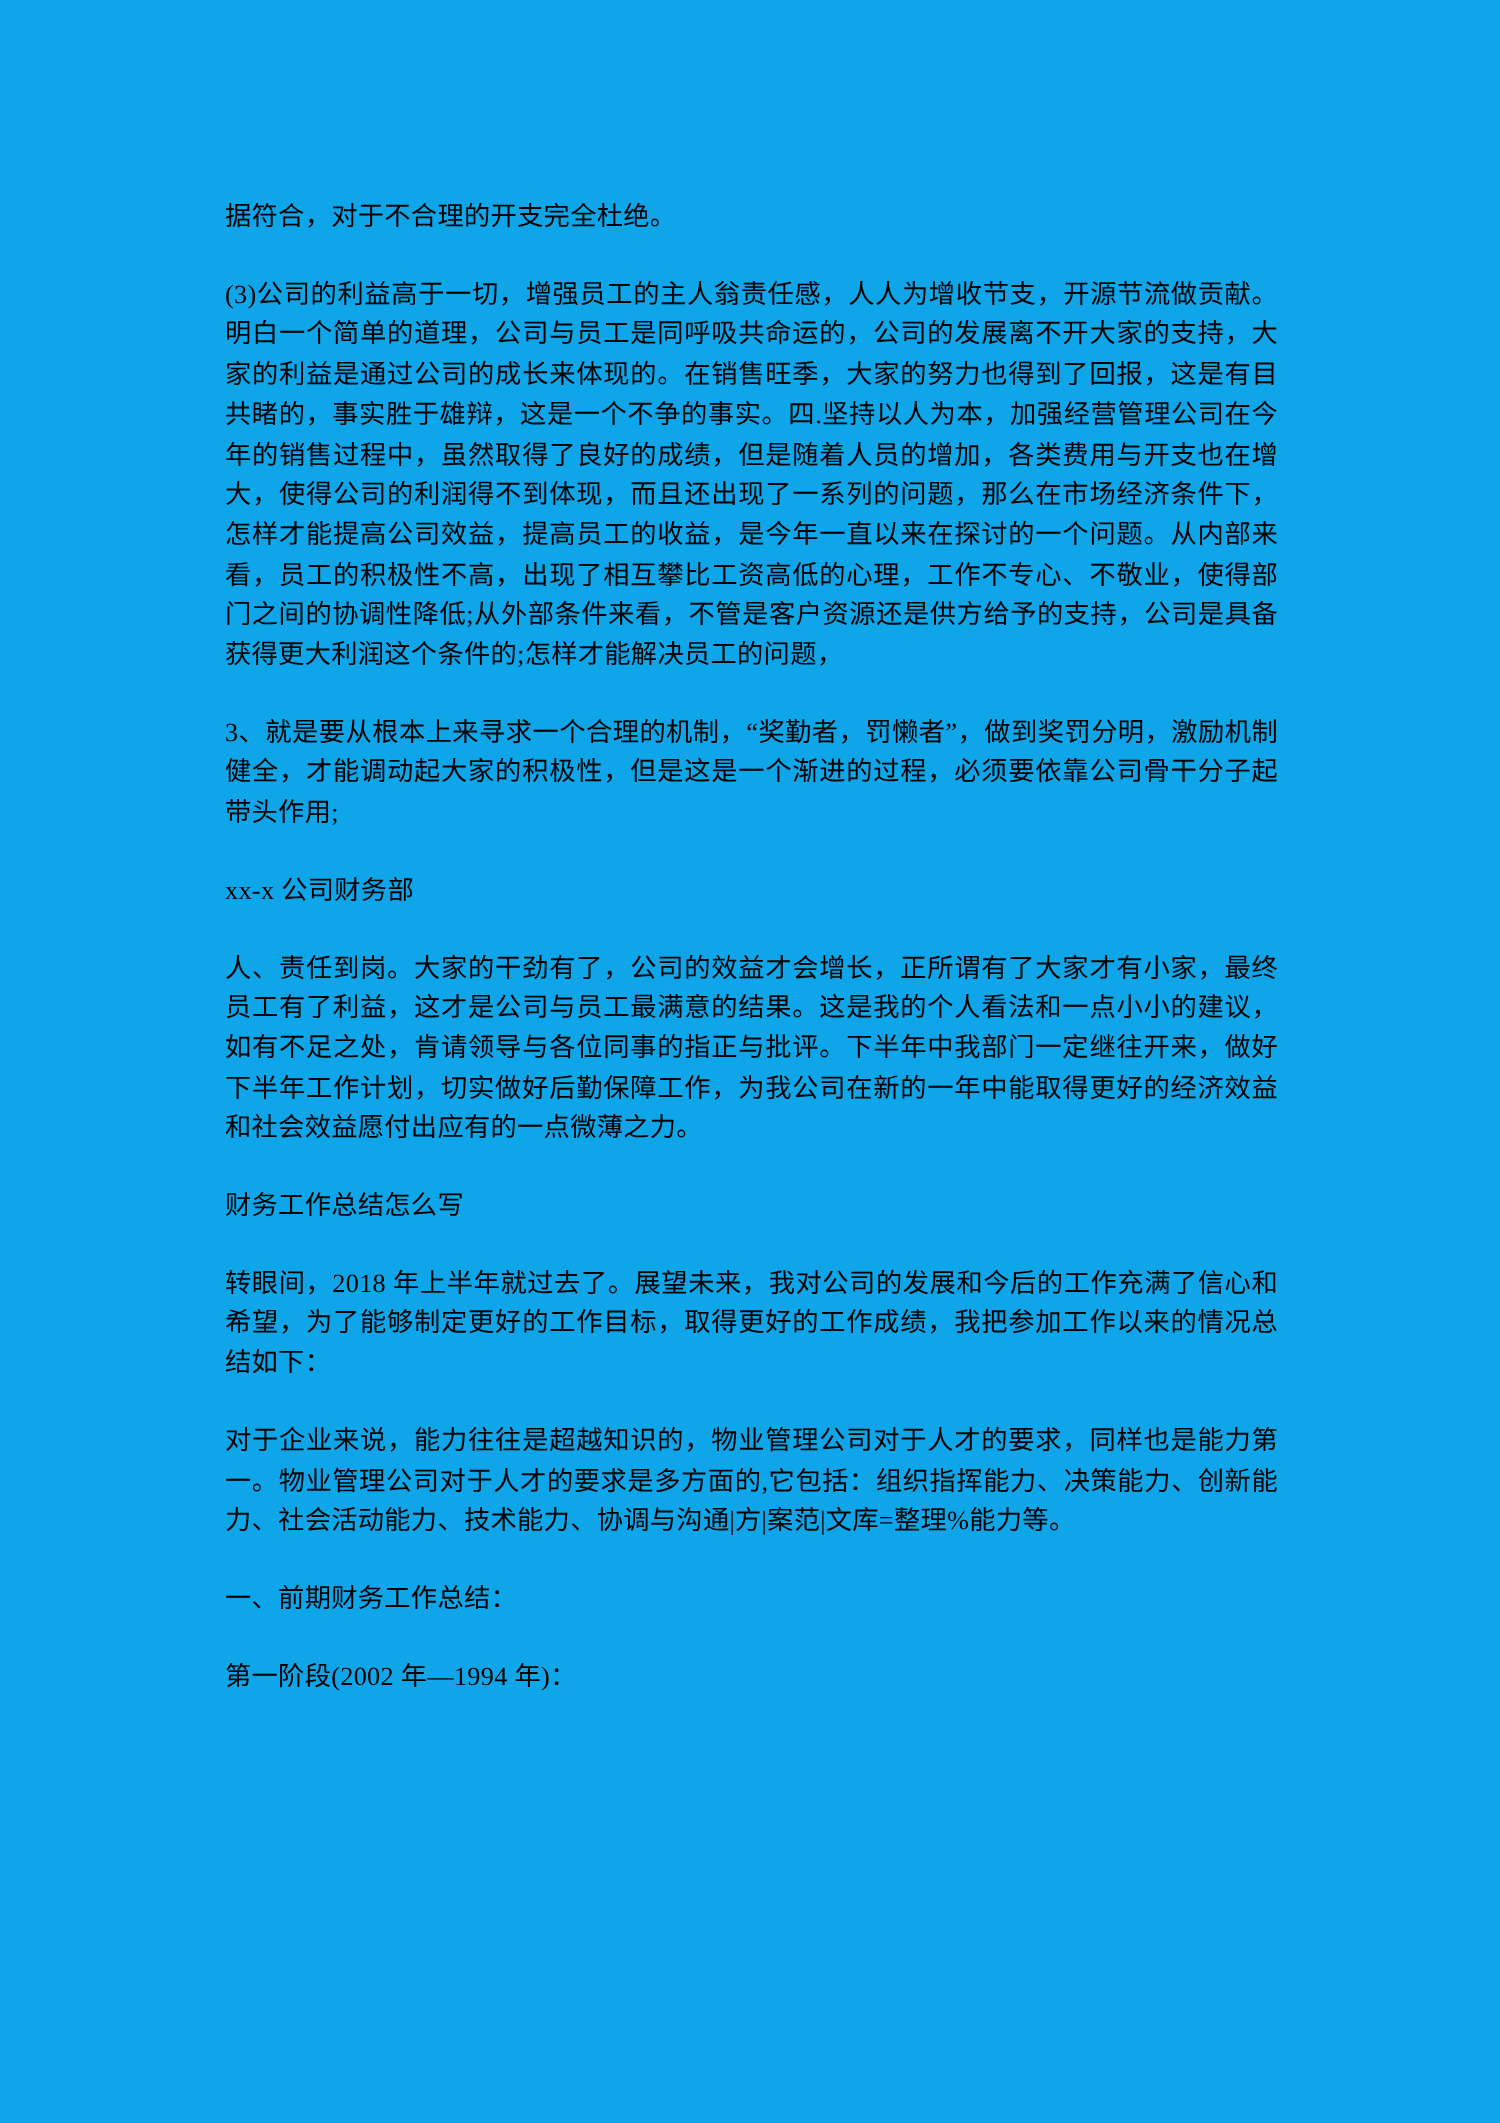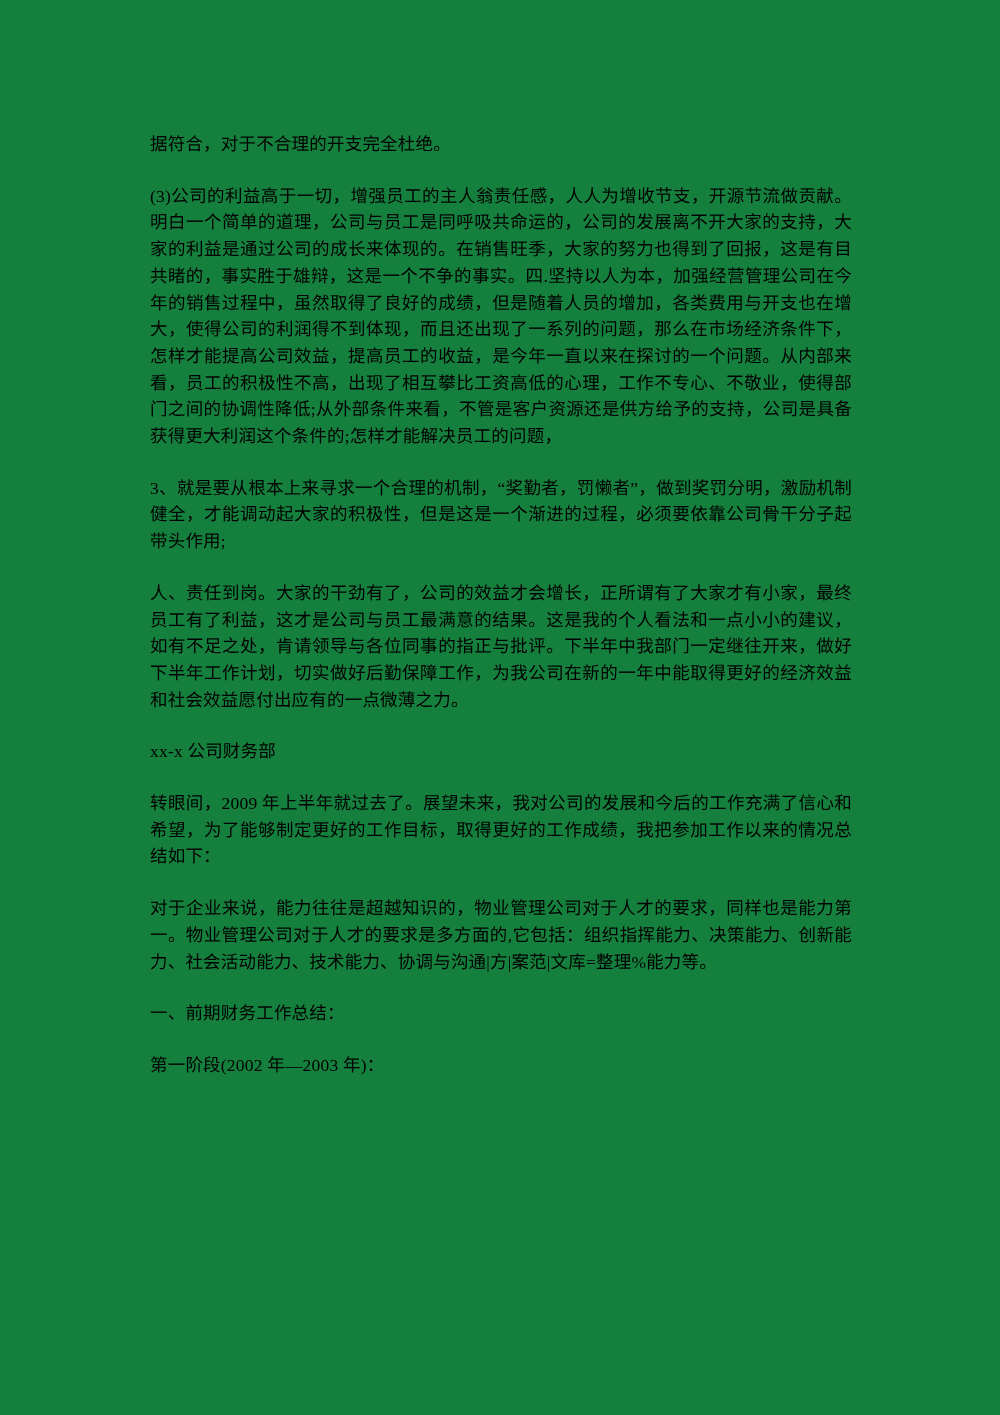--- a/index.html
+++ b/index.html
@@ -11,21 +11,21 @@
     width: 1000px;
     height: 1415px;
     overflow: hidden;
     font-family: "Liberation Serif", "DejaVu Serif", serif;
     color: #000000;
   }
   .page {
     position: relative;
     width: 1000px;
     height: 1415px;
-    background: #15803d;
+    background: #0ea5e9;
     box-sizing: border-box;
     padding-left: 20px;
   }
   .doc-body {
     position: absolute;
     left: 150px;
     top: 131px;
     width: 702px;
   }
   .para {
@@ -40,20 +40,21 @@
   }
 </style>
 </head>
 <body>
 
 <div class="page">
   <div class="doc-body">
     <p class="para">据符合，对于不合理的开支完全杜绝。</p>
     <p class="para">(3)公司的利益高于一切，增强员工的主人翁责任感，人人为增收节支，开源节流做贡献。明白一个简单的道理，公司与员工是同呼吸共命运的，公司的发展离不开大家的支持，大家的利益是通过公司的成长来体现的。在销售旺季，大家的努力也得到了回报，这是有目共睹的，事实胜于雄辩，这是一个不争的事实。四.坚持以人为本，加强经营管理公司在今年的销售过程中，虽然取得了良好的成绩，但是随着人员的增加，各类费用与开支也在增大，使得公司的利润得不到体现，而且还出现了一系列的问题，那么在市场经济条件下，怎样才能提高公司效益，提高员工的收益，是今年一直以来在探讨的一个问题。从内部来看，员工的积极性不高，出现了相互攀比工资高低的心理，工作不专心、不敬业，使得部门之间的协调性降低;从外部条件来看，不管是客户资源还是供方给予的支持，公司是具备获得更大利润这个条件的;怎样才能解决员工的问题，</p>
     <p class="para">3、就是要从根本上来寻求一个合理的机制，“奖勤者，罚懒者”，做到奖罚分明，激励机制健全，才能调动起大家的积极性，但是这是一个渐进的过程，必须要依靠公司骨干分子起带头作用;</p>
+    <p class="para">xx-x 公司财务部</p>
     <p class="para">人、责任到岗。大家的干劲有了，公司的效益才会增长，正所谓有了大家才有小家，最终员工有了利益，这才是公司与员工最满意的结果。这是我的个人看法和一点小小的建议，如有不足之处，肯请领导与各位同事的指正与批评。下半年中我部门一定继往开来，做好下半年工作计划，切实做好后勤保障工作，为我公司在新的一年中能取得更好的经济效益和社会效益愿付出应有的一点微薄之力。</p>
-    <p class="para">xx-x 公司财务部</p>
-    <p class="para">转眼间，2009 年上半年就过去了。展望未来，我对公司的发展和今后的工作充满了信心和希望，为了能够制定更好的工作目标，取得更好的工作成绩，我把参加工作以来的情况总结如下：</p>
+    <p class="para">财务工作总结怎么写</p>
+    <p class="para">转眼间，2018 年上半年就过去了。展望未来，我对公司的发展和今后的工作充满了信心和希望，为了能够制定更好的工作目标，取得更好的工作成绩，我把参加工作以来的情况总结如下：</p>
     <p class="para">对于企业来说，能力往往是超越知识的，物业管理公司对于人才的要求，同样也是能力第一。物业管理公司对于人才的要求是多方面的,它包括：组织指挥能力、决策能力、创新能力、社会活动能力、技术能力、协调与沟通|方|案范|文库=整理%能力等。</p>
     <p class="para">一、前期财务工作总结：</p>
-    <p class="para">第一阶段(2002 年—2003 年)：</p>
+    <p class="para">第一阶段(2002 年—1994 年)：</p>
   </div>
 </div>
 
 </body></html>

